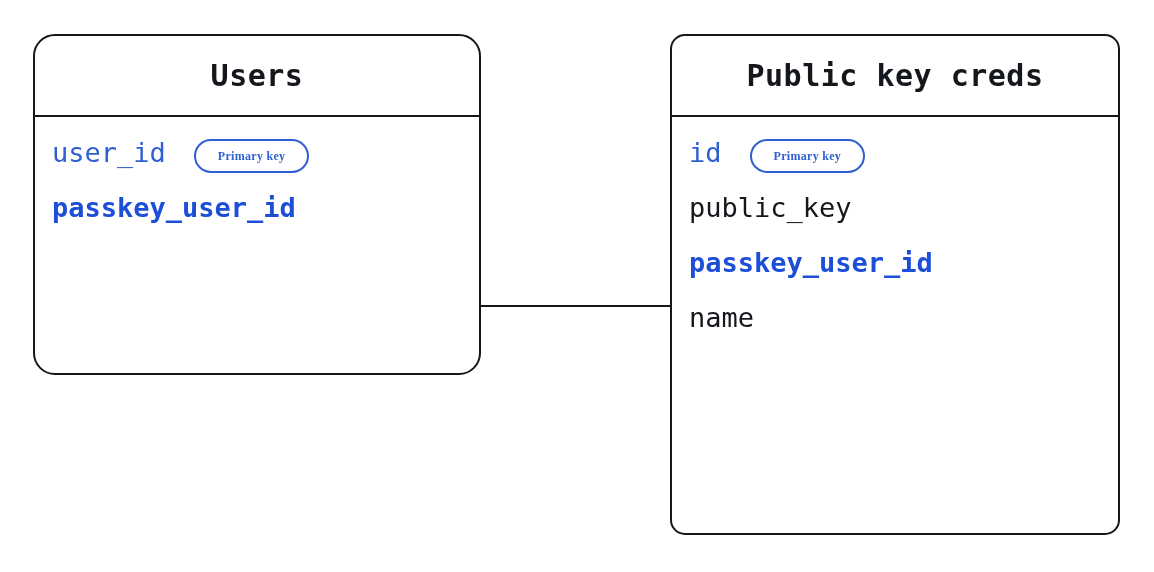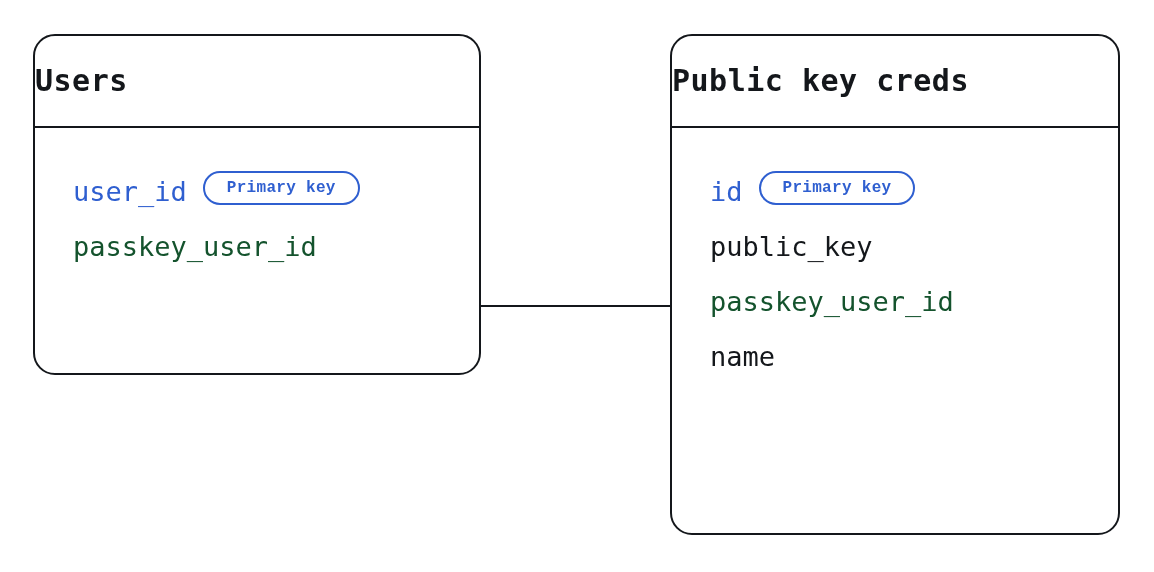--- a/index.html
+++ b/index.html
@@ -34,29 +34,30 @@
     top: 34px;
     width: 448px;
     height: 341px;
   }
 
   #entity-pkc {
     left: 670px;
     top: 34px;
     width: 450px;
     height: 501px;
+    border-radius: 15px;
   }
 
   
   .entity-header {
     box-sizing: border-box;
-    height: 92px;
+    height: 81px;
     display: flex;
     align-items: center;
-    justify-content: flex-start;
+    justify-content: center;
     border-bottom: 2px solid #14171b;
   }
 
   .entity-title {
     font-family: "DejaVu Sans Mono", "Liberation Mono", monospace;
     font-size: 30px;
     font-weight: bold;
     color: #14171b;
     letter-spacing: 0.5px;
     white-space: nowrap;
@@ -66,52 +67,52 @@
   
   .entity-fields {
     box-sizing: border-box;
     padding: 22px 0 0 0;
   }
 
   .field-row {
     box-sizing: border-box;
     height: 55px;
     display: flex;
-    align-items: flex-end;
-    padding-left: 38px;
-    gap: 16px;
+    align-items: flex-start;
+    padding-left: 17px;
+    gap: 28px;
   }
 
   .field-name {
     font-family: "DejaVu Sans Mono", "Liberation Mono", monospace;
     font-size: 27px;
     line-height: 1;
     color: #14171b;
     white-space: nowrap;
   }
 
   .field-name.key   { color: #2f5fd0; }
-  .field-name.fk    { color: #14532d; }
+  .field-name.fk    { color: #1d4ed8; font-weight: bold; }
 
   
   .pk-badge {
     box-sizing: border-box;
     display: inline-flex;
     align-items: center;
     justify-content: center;
     height: 34px;
     padding: 0 22px;
     border: 2px solid #2f5fd0;
     border-radius: 17px;
     background: #ffffff;
   }
 
   .pk-badge-label {
-    font-family: Liberation Mono, monospace;
-    font-size: 16px;
+    font-family: Liberation Serif, serif;
+    font-size: 12px;
     font-weight: bold;
     color: #2f5fd0;
     letter-spacing: 0.3px;
     line-height: 1;
     white-space: nowrap;
   }
 
   
   #relationship-connector {
     position: absolute;

